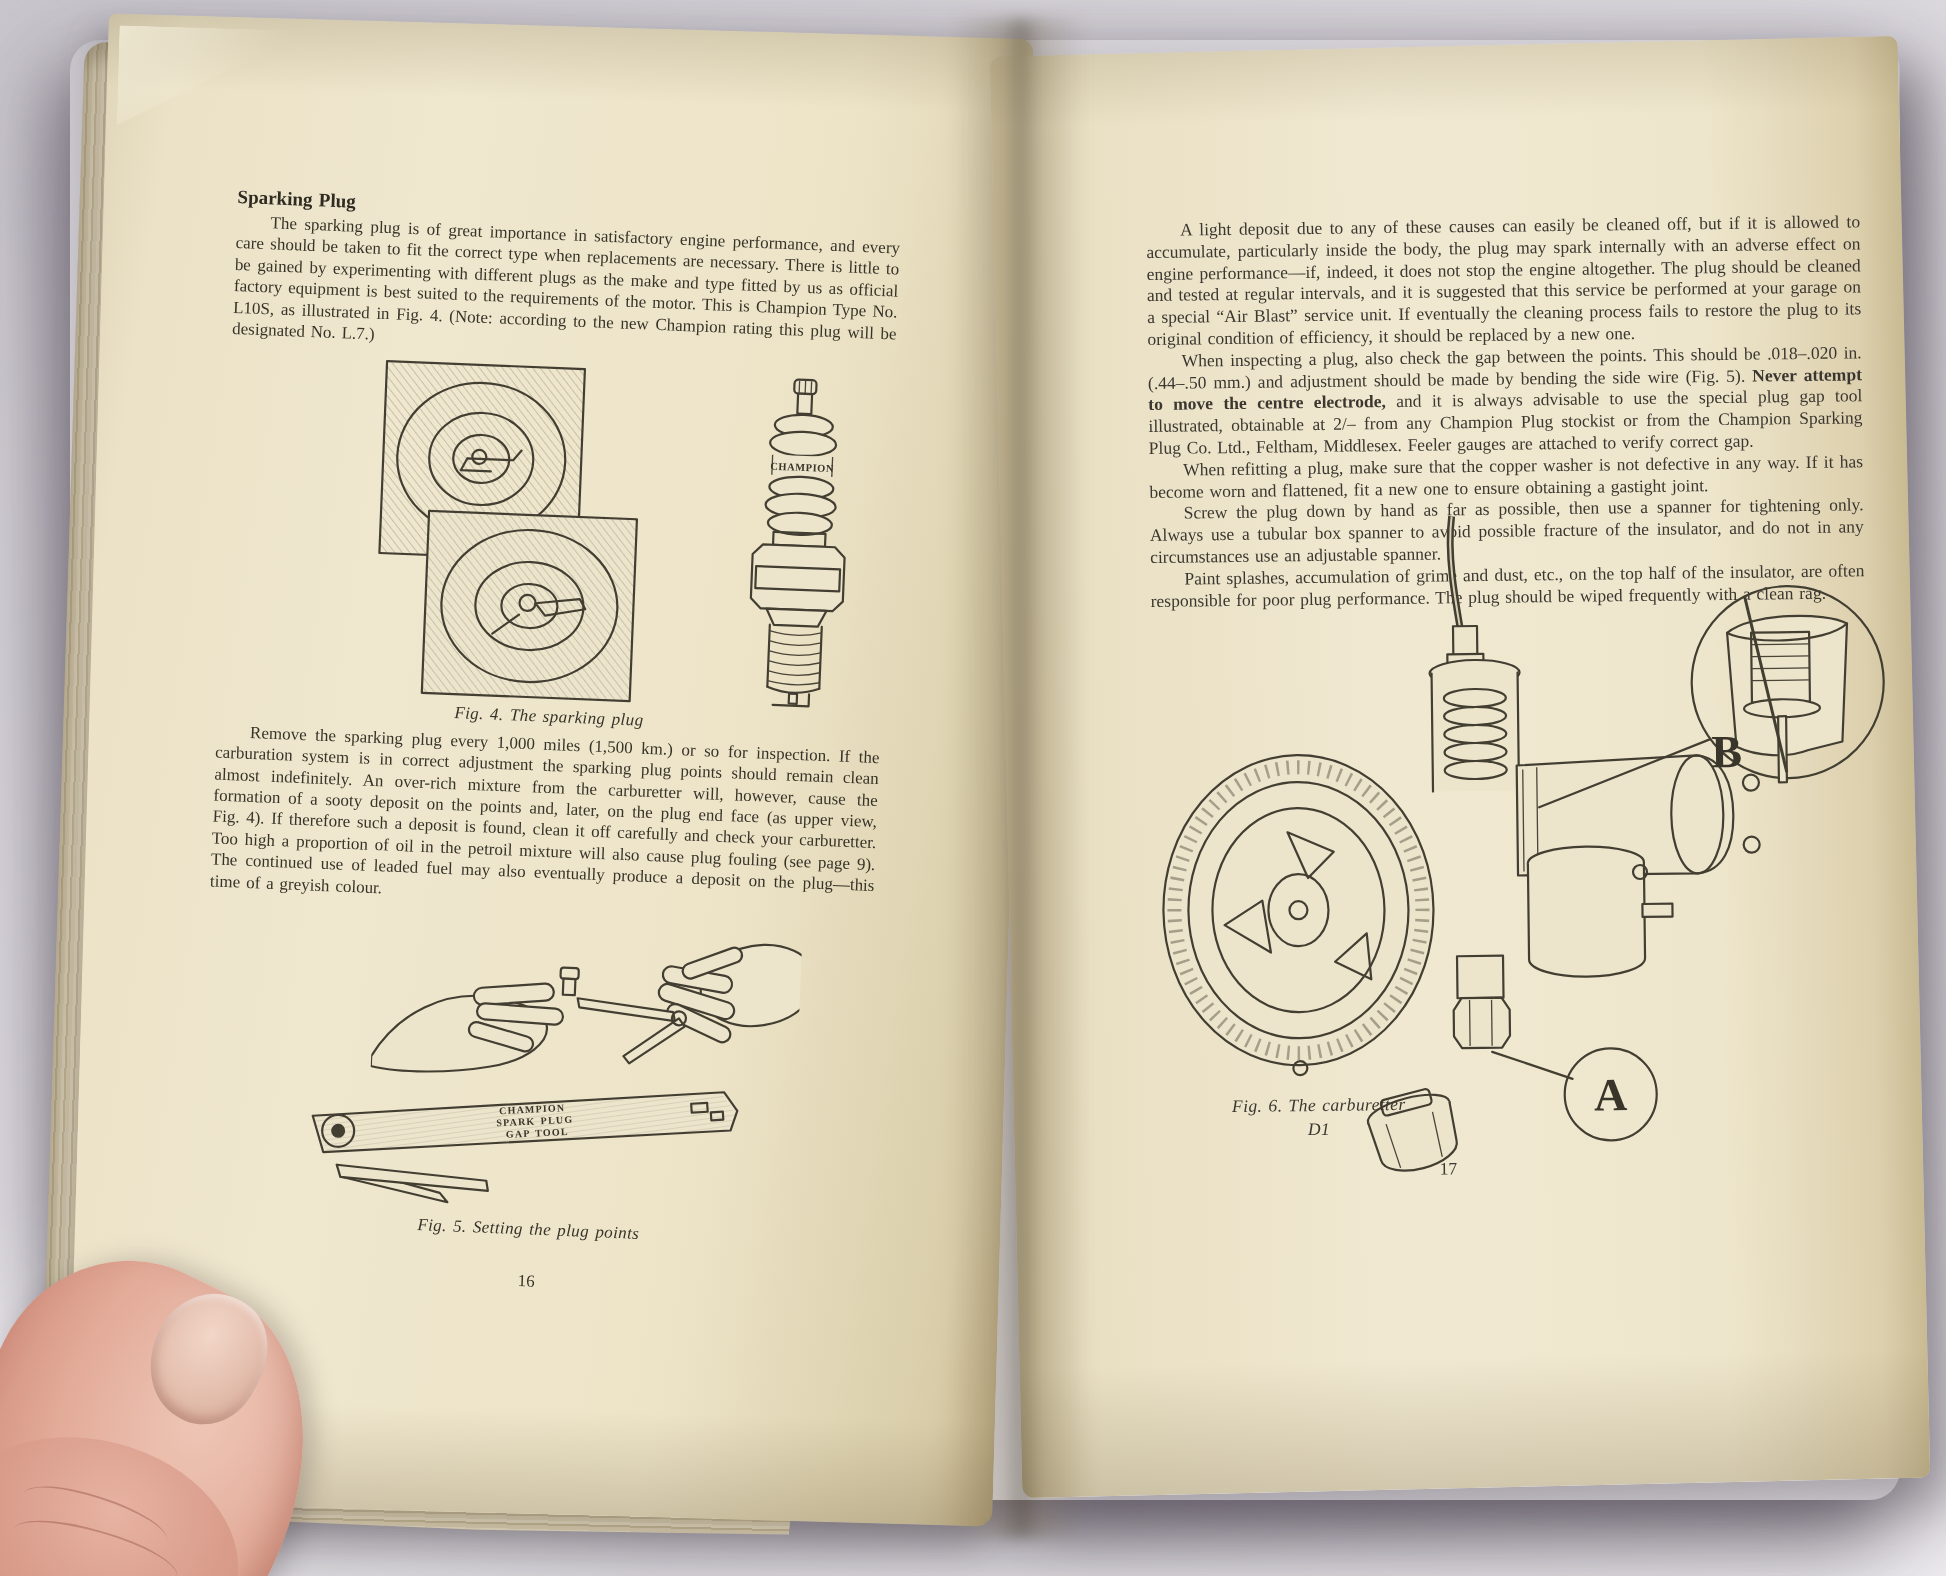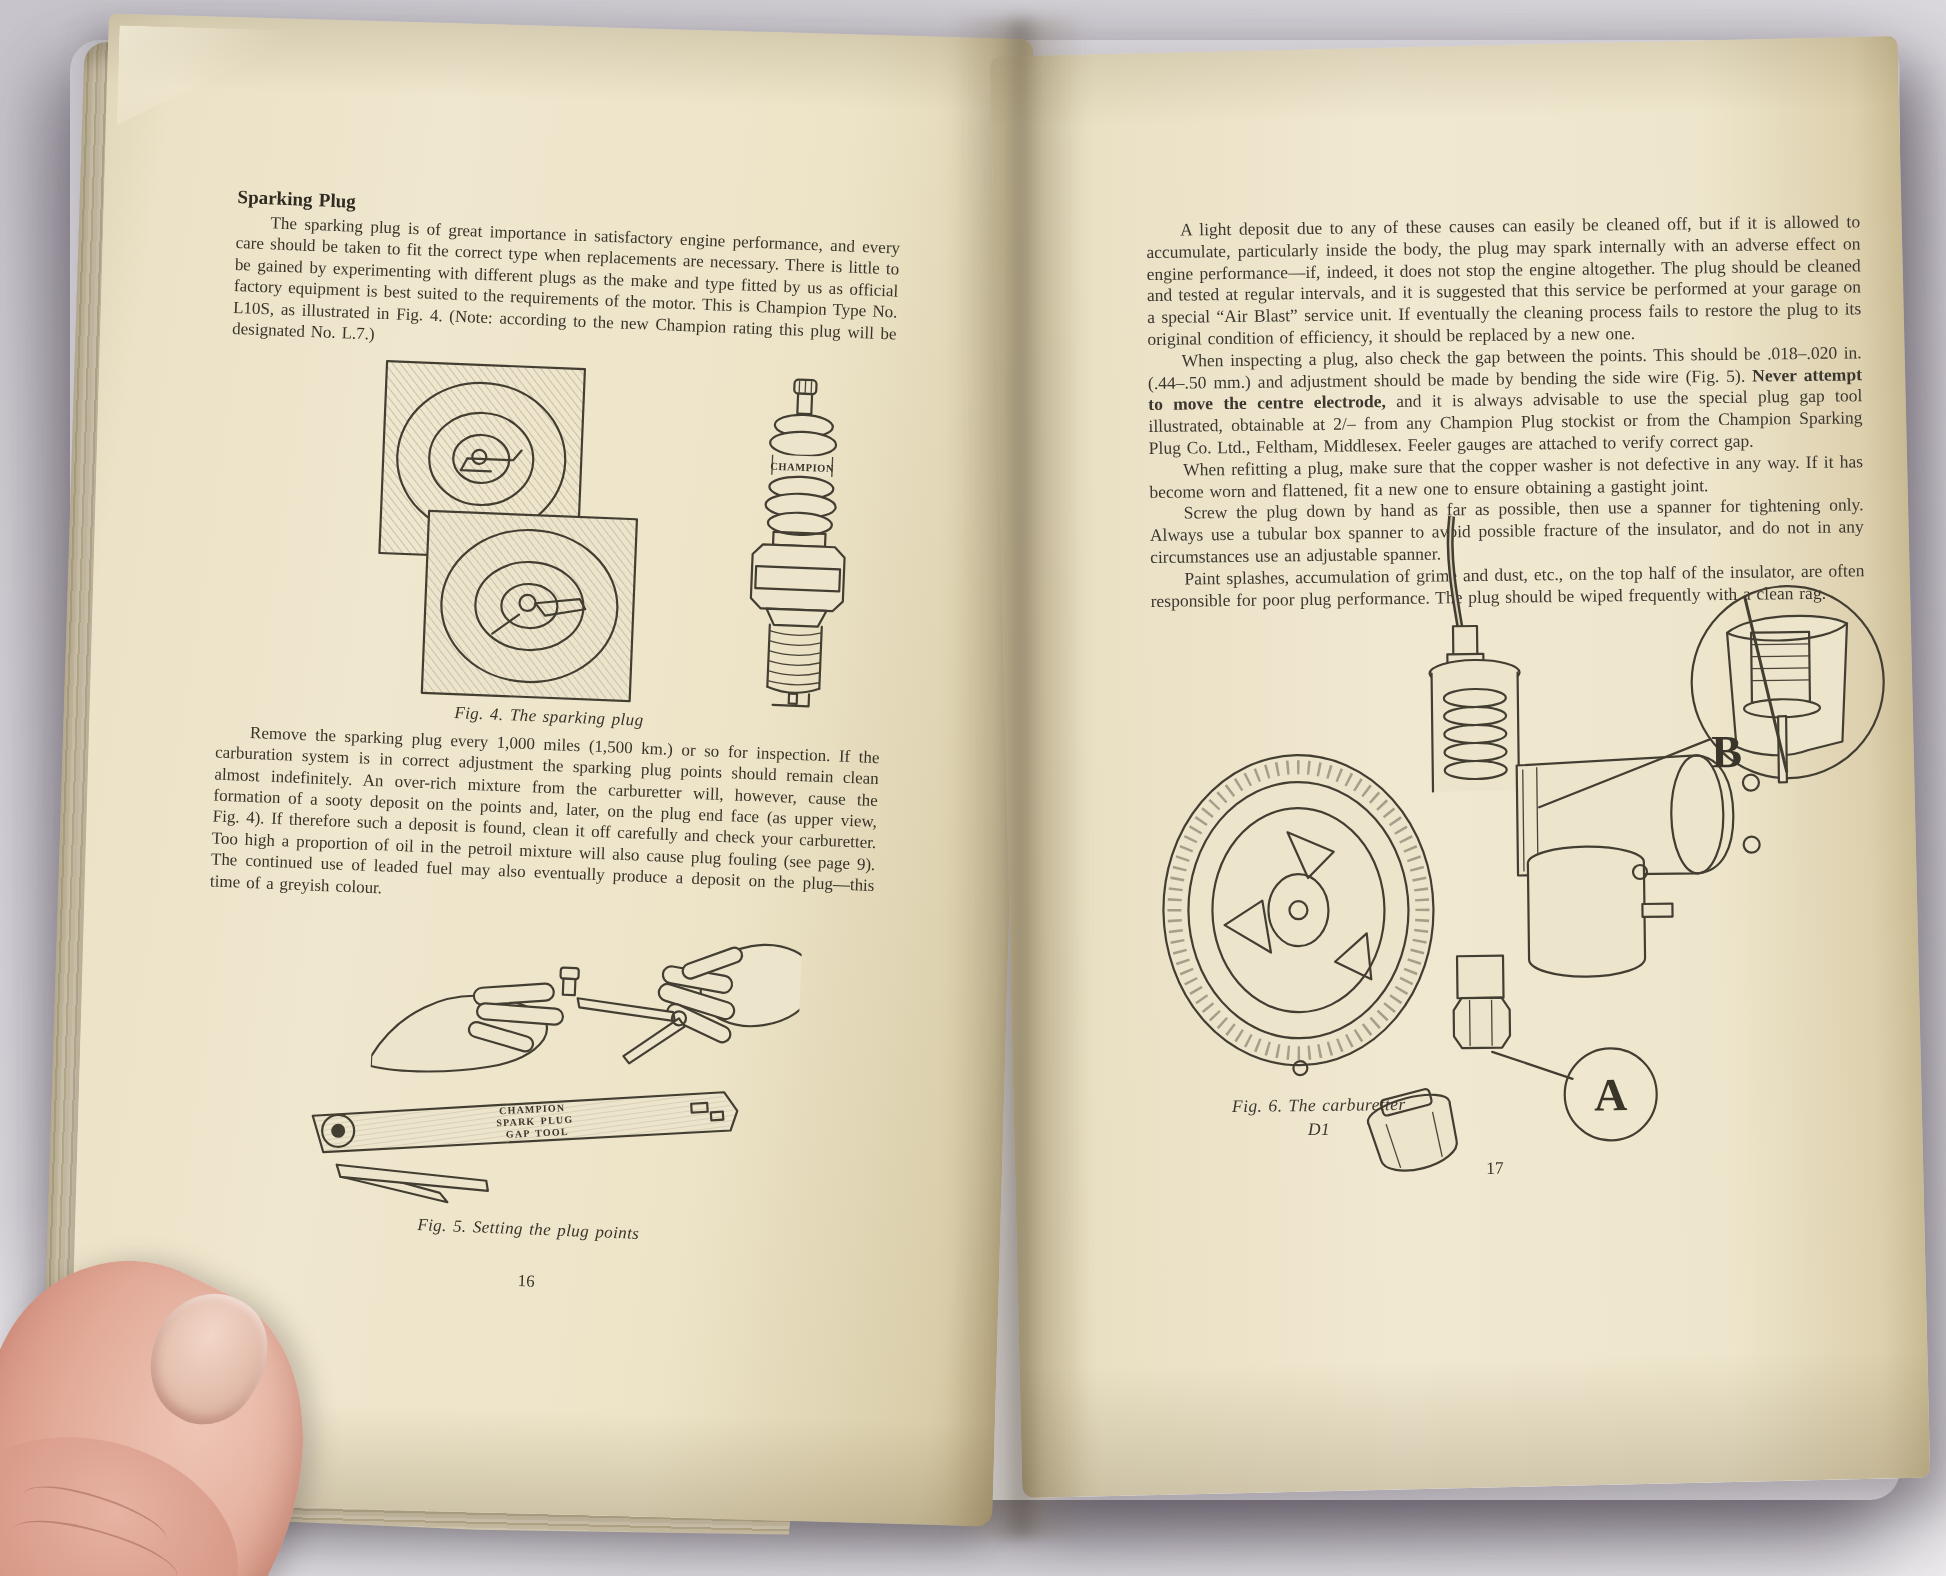--- a/index.html
+++ b/index.html
@@ -59,21 +59,21 @@
   .pagenum{text-align:center;margin-top:30px;}
   .boldrun{font-weight:bold;}
 
   .figblock{position:relative;}
   .fig4{height:338px;margin:12px 0 2px 0;}
   .fig5{height:300px;margin-top:10px;}
   .fig6{height:760px;margin-top:-100px;}
   .figblock svg{position:absolute;}
   .fig6-caption{position:absolute;left:28px;top:585px;width:268px;text-align:center;font-style:italic;letter-spacing:.4px;}
   .fig6-code{font-style:italic;margin-top:2px;}
-  .rp-pagenum{position:absolute;left:282px;top:650px;width:64px;text-align:right;font-style:normal;}
+  .rp-pagenum{position:absolute;left:282px;top:650px;width:64px;text-align:left;font-style:normal;}
 
   svg .ink{stroke:#433e32;fill:none;stroke-width:2.2;stroke-linecap:round;stroke-linejoin:round;}
   svg .inkthin{stroke:#4a4538;fill:none;stroke-width:1.3;}
   svg .paper{fill:#ece4cb;stroke:#433e32;stroke-width:2.2;stroke-linejoin:round;}
   svg text{font-family:"Liberation Serif",serif;fill:#3a352a;}
 
   
   .thumb{position:absolute;left:-46px;top:1268px;width:340px;height:430px;transform:rotate(26deg);
     border-radius:46% 54% 50% 50% / 38% 62% 55% 45%;
     background:radial-gradient(ellipse at 62% 28%,#eec6b6 0%,#e3ab99 45%,#d39180 74%,#bf7e6f 100%);

